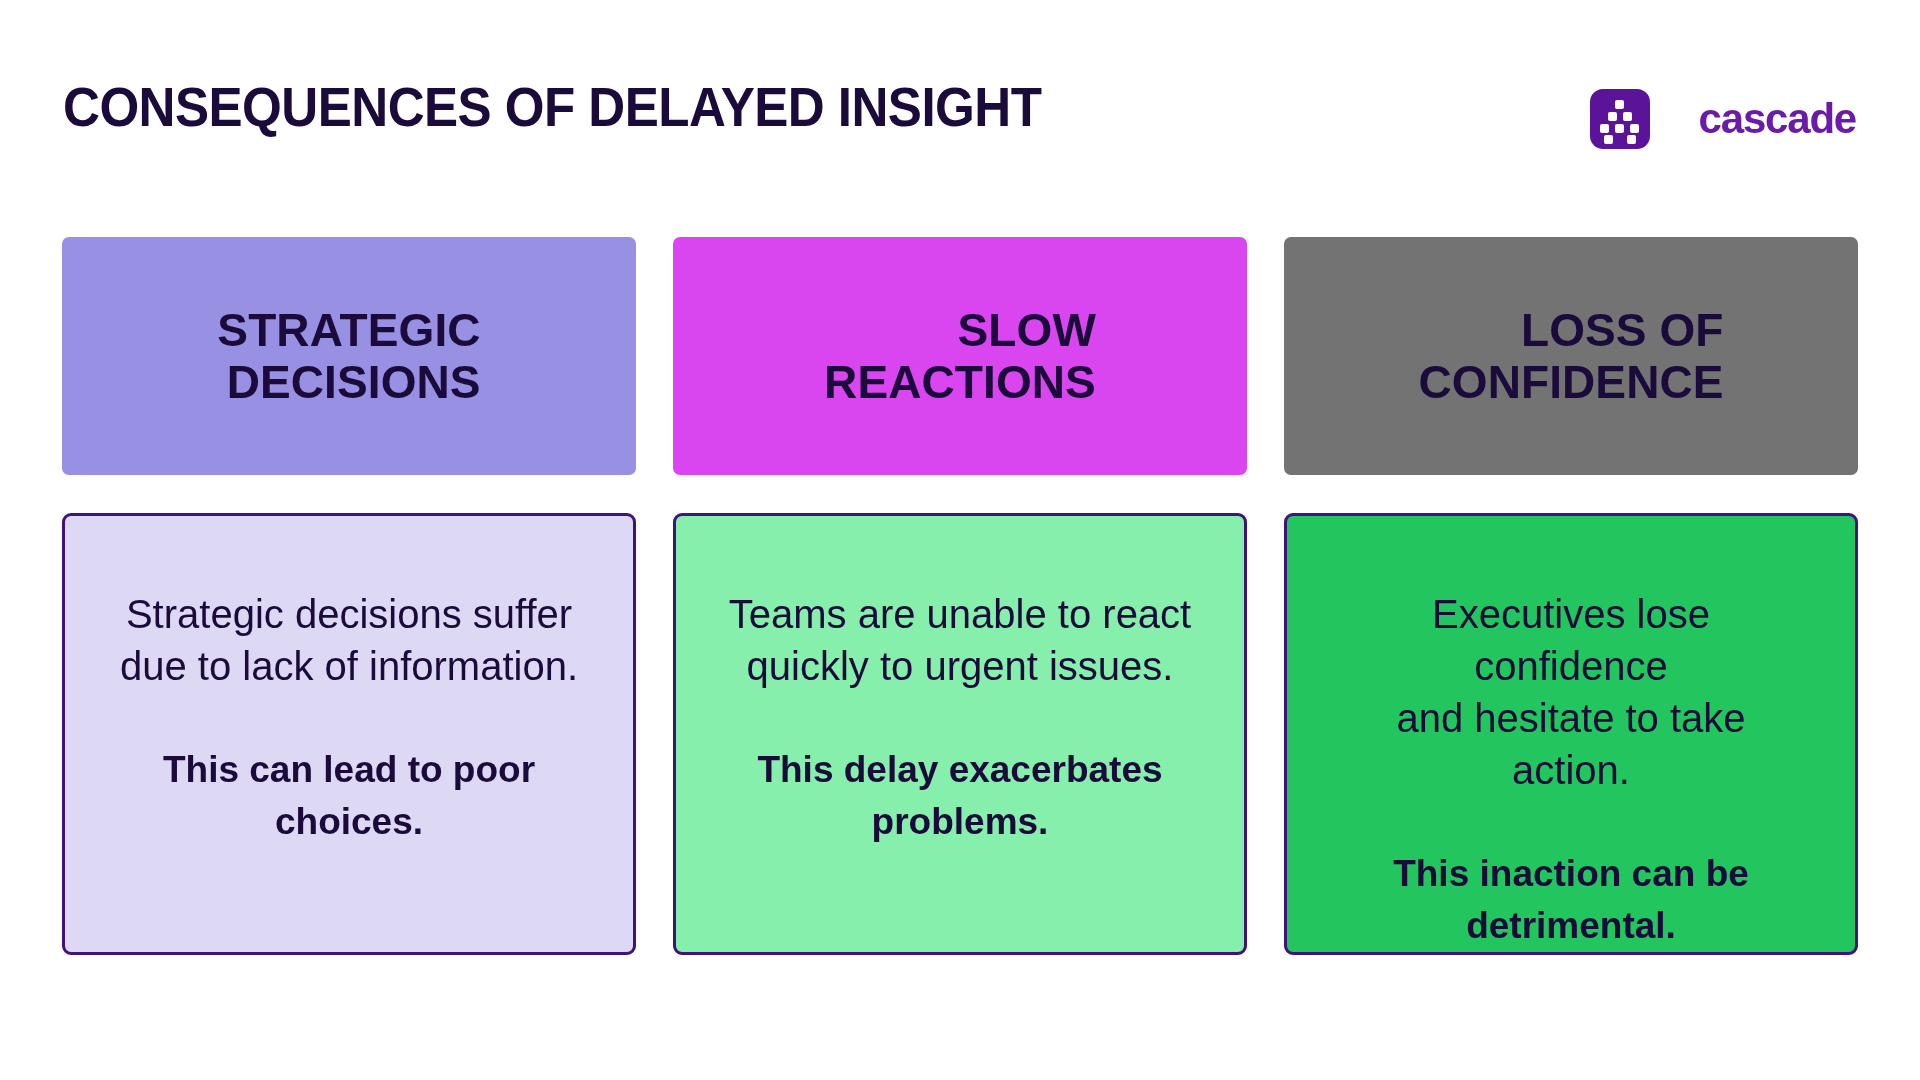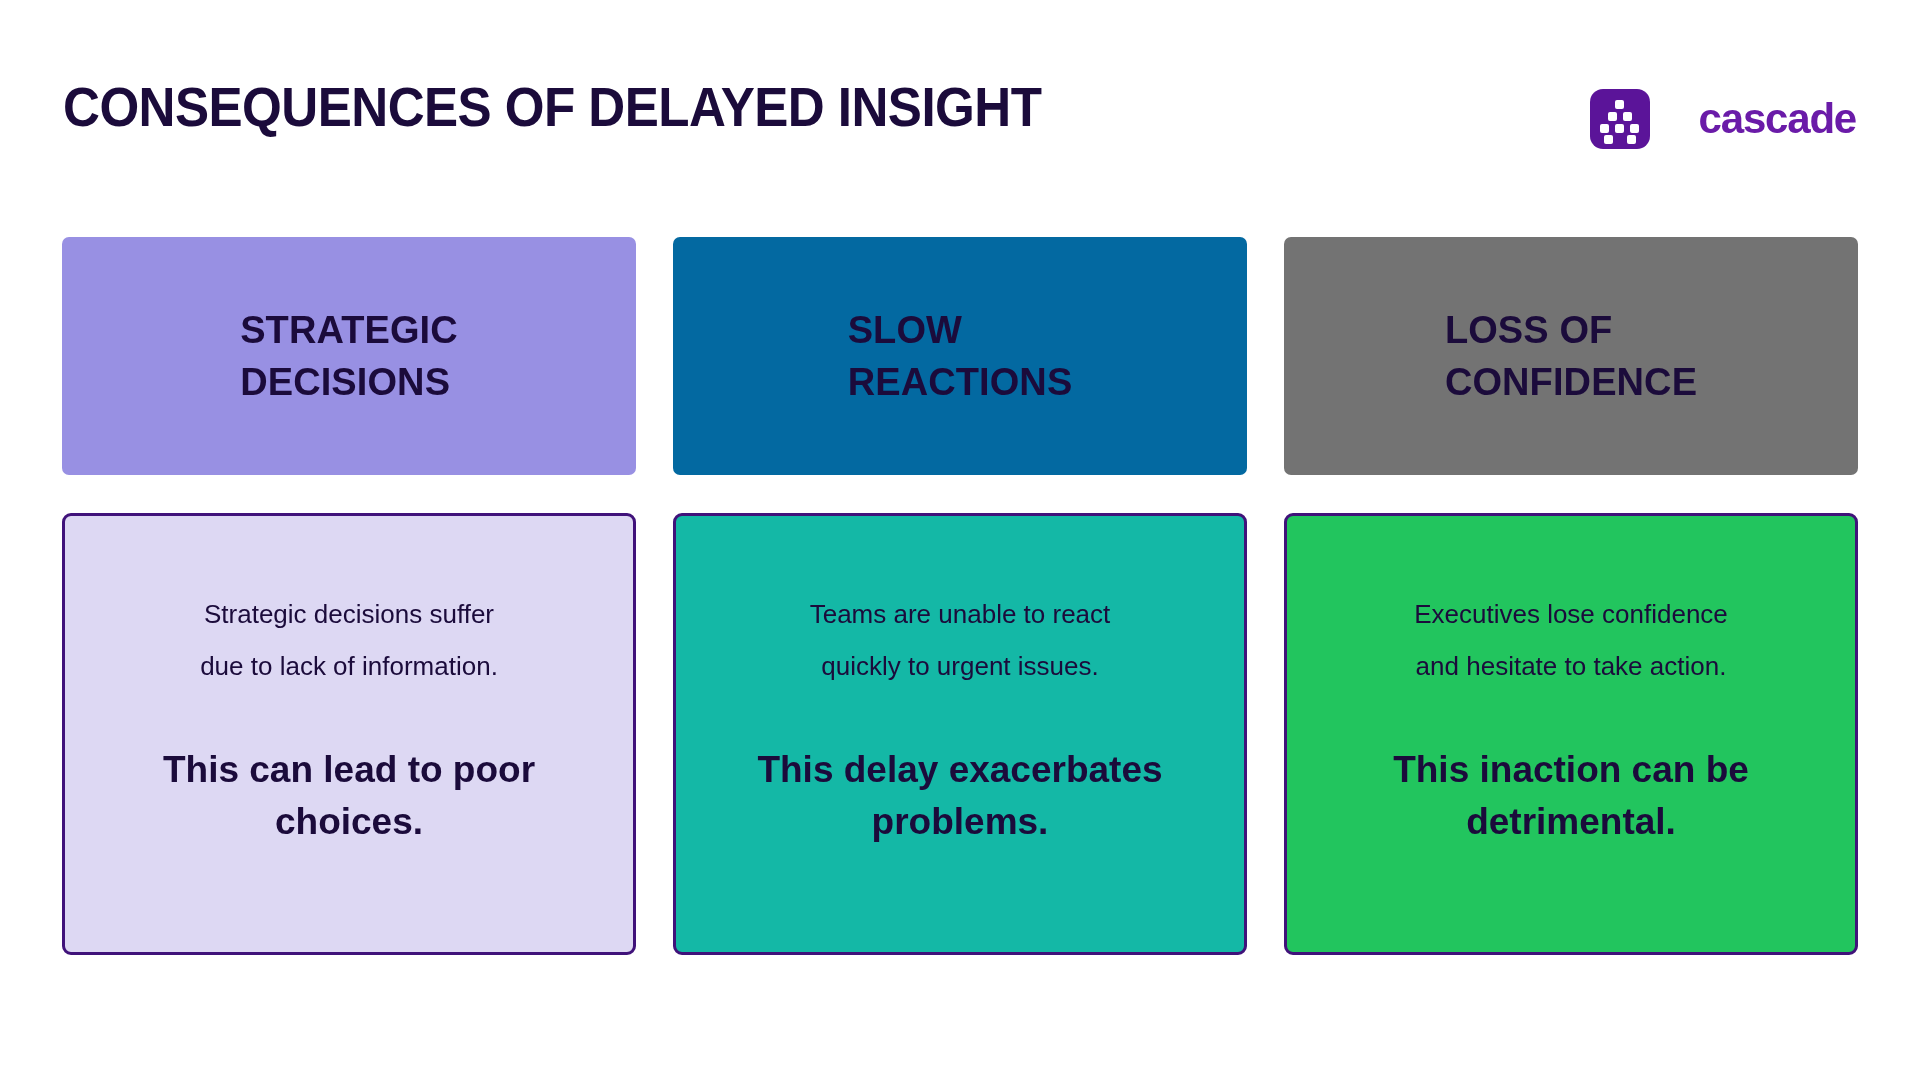--- a/index.html
+++ b/index.html
@@ -99,45 +99,45 @@
     border-radius: 7px;
     display: flex;
     align-items: center;
     justify-content: center;
     box-sizing: border-box;
     padding: 0 24px;
     flex: 0 0 auto;
   }
 
   .card-header-title {
-    font-size: 38px;
+    font-size: 46px;
     line-height: 52px;
     font-weight: 700;
     color: #1B0B3B;
-    text-align: left;
+    text-align: right;
     letter-spacing: 0.1px;
     white-space: pre-line;
   }
 
   .card-gap { height: 38px; flex: 0 0 auto; }
 
   .card-body {
     flex: 1 1 auto;
     border: 3px solid #40127A;
     border-radius: 9px;
     box-sizing: border-box;
     display: flex;
     flex-direction: column;
     align-items: center;
     justify-content: flex-start;
     padding: 72px 48px 0 48px;
   }
 
   .card-body-lead {
-    font-size: 26px;
+    font-size: 40px;
     line-height: 52px;
     font-weight: 400;
     color: #1B0B3B;
     text-align: center;
     white-space: pre-line;
   }
 
   .card-body-emphasis {
     margin-top: 52px;
     font-size: 37px;
@@ -181,26 +181,26 @@
     <div class="card-gap"></div>
     <div class="card-body" style="background-color: rgb(221, 216, 243); border-color: rgb(64, 18, 122);">
       <div class="card-body-lead">Strategic decisions suffer
 due to lack of information.</div>
       <div class="card-body-emphasis">This can lead to poor
 choices.</div>
     </div>
   </div>
 
   <div class="card">
-    <div class="card-header" style="background-color: #0369a1;">
+    <div class="card-header" style="background-color: #d946ef;">
       <div class="card-header-title">SLOW
 REACTIONS</div>
     </div>
     <div class="card-gap"></div>
-    <div class="card-body" style="background-color: #14b8a6; border-color: rgb(64, 18, 122);">
+    <div class="card-body" style="background-color: #86efac; border-color: rgb(64, 18, 122);">
       <div class="card-body-lead">Teams are unable to react
 quickly to urgent issues.</div>
       <div class="card-body-emphasis">This delay exacerbates
 problems.</div>
     </div>
   </div>
 
   <div class="card">
     <div class="card-header" style="background-color: #737373;">
       <div class="card-header-title">LOSS OF

